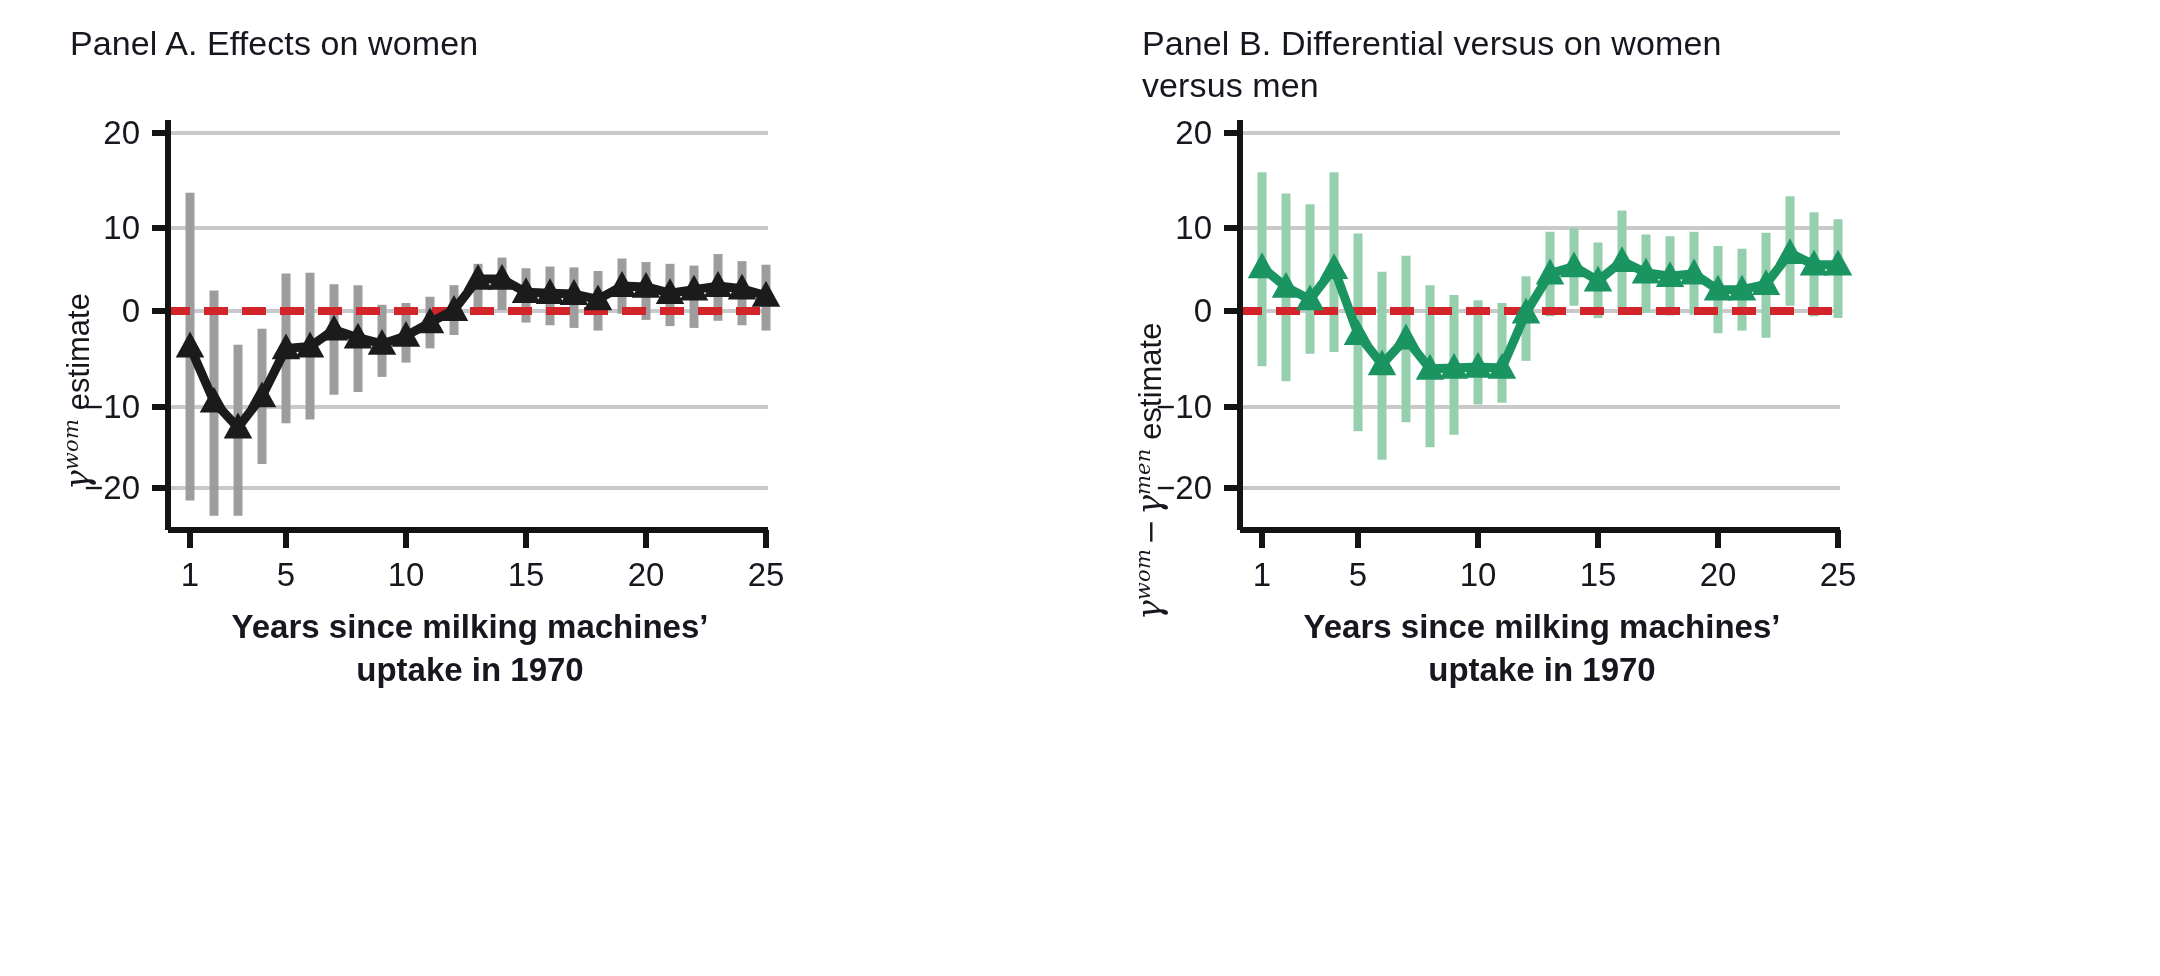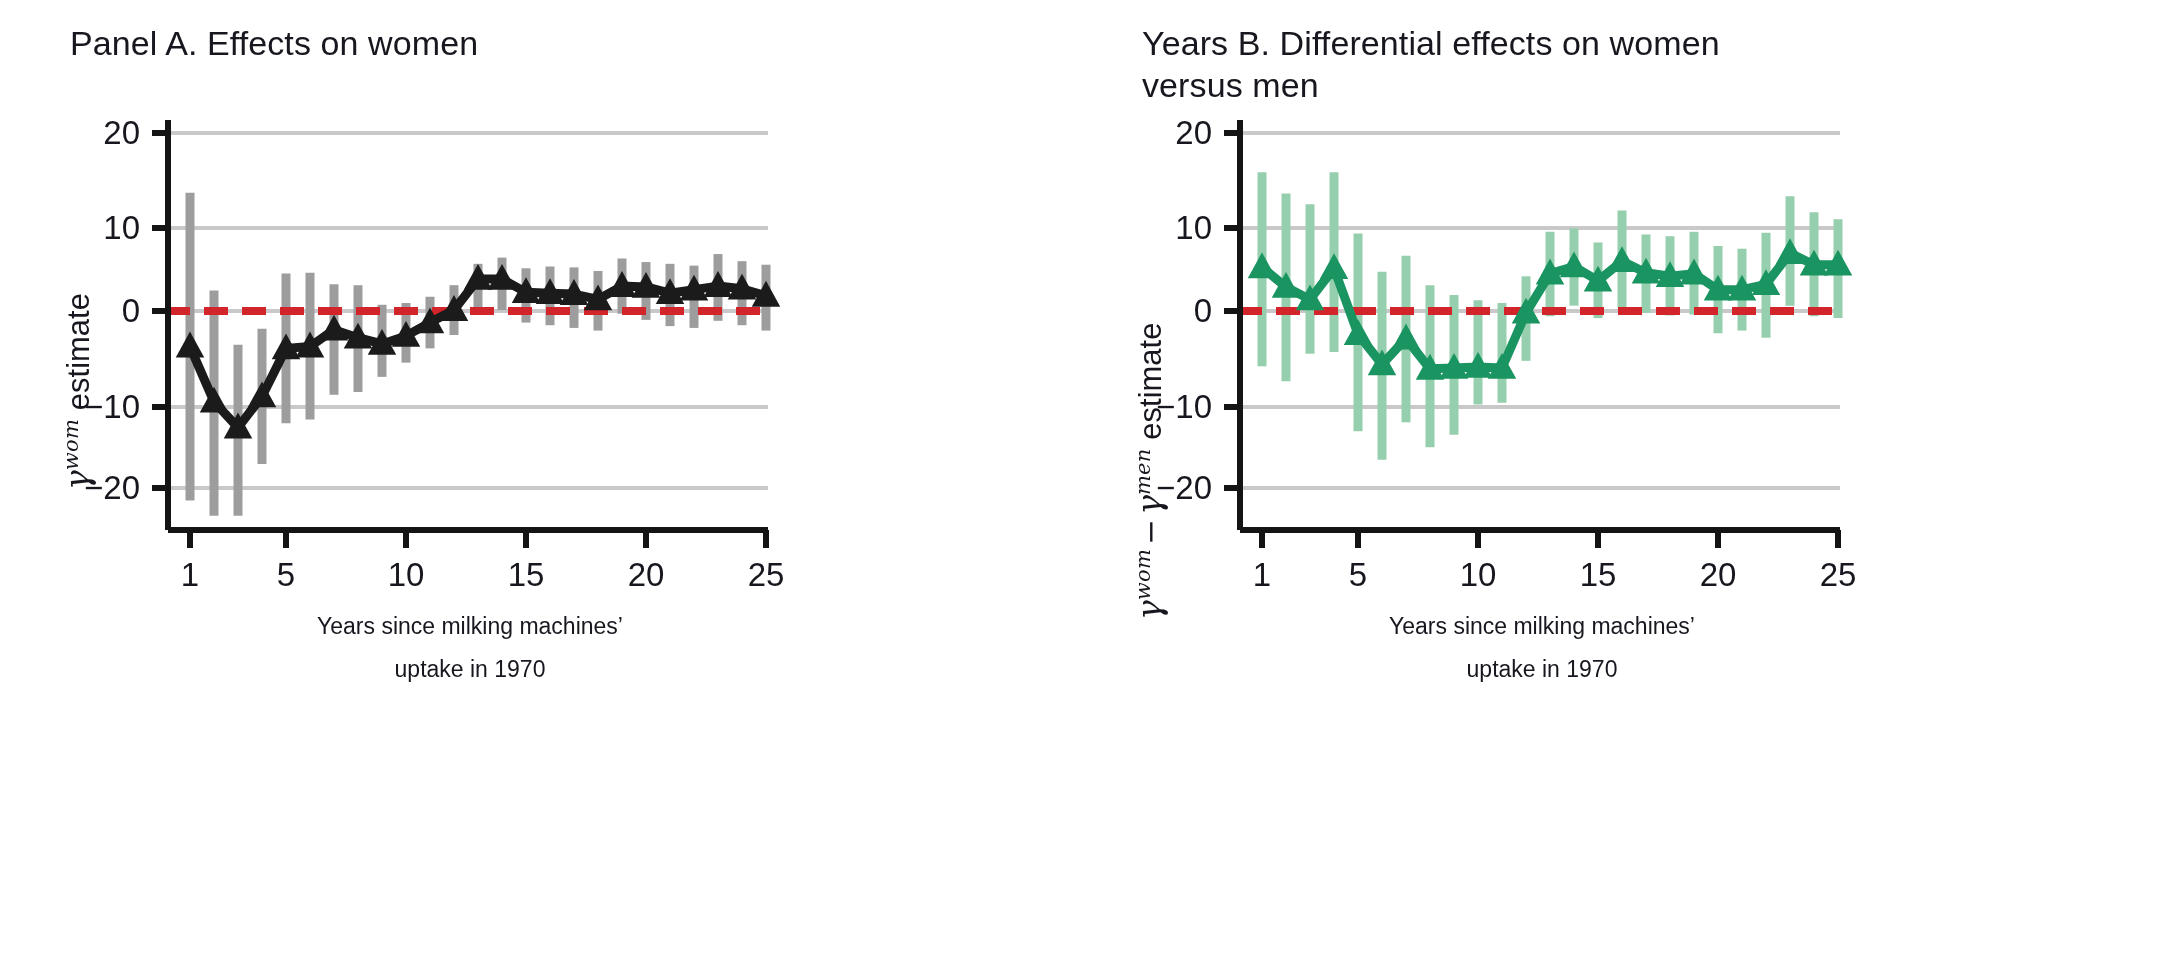--- a/index.html
+++ b/index.html
@@ -73,25 +73,26 @@
     vertical-align: super;
     letter-spacing: 0.3px;
   }
   .axis-ylabel .minus {
     font-family: "DejaVu Serif", serif;
     font-size: 31px;
     padding: 0 4px;
   }
   .axis-xlabel {
     position: absolute;
-    font-size: 23px;
+    font-size: 33px;
     line-height: 43px;
     text-align: center;
     color: #17171f;
     white-space: pre-line;
+    font-weight: bold;
   }
   .tick-label {
     position: absolute;
     font-size: 33px;
     color: #17171f;
     text-align: center;
     transform: translateX(-50%);
   }
   .ytick-label {
     position: absolute;
@@ -211,21 +212,21 @@
       <div class="tick-label" style="left:526px; top:556px;">15</div>
       <div class="tick-label" style="left:646px; top:556px;">20</div>
       <div class="tick-label" style="left:766px; top:556px;">25</div>
 
       <div class="axis-xlabel" style="left:168px; top:605px; width:604px;">Years since milking machines’
 uptake in 1970</div>
     </div>
   </div>
 
   <div class="panel panel-b">
-    <div class="panel-title">Years B. Differential effects on women
+    <div class="panel-title">Panel B. Differential versus on women
 versus men</div>
 
     <div class="axis-ylabel" style="left:50px; top:620px;">
       <span class="gam">γ</span><span class="sup">wom</span><span class="minus">−</span><span class="gam">γ</span><span class="sup">men</span>&nbsp;<span>estimate</span>
     </div>
 
     <div class="plot-wrap">
       <svg class="plot-svg" width="1080" height="976" viewBox="0 0 1080 976">
         <g>
           <line x1="160" y1="133" x2="760" y2="133" stroke="#c9c9c9" stroke-width="4"></line>

